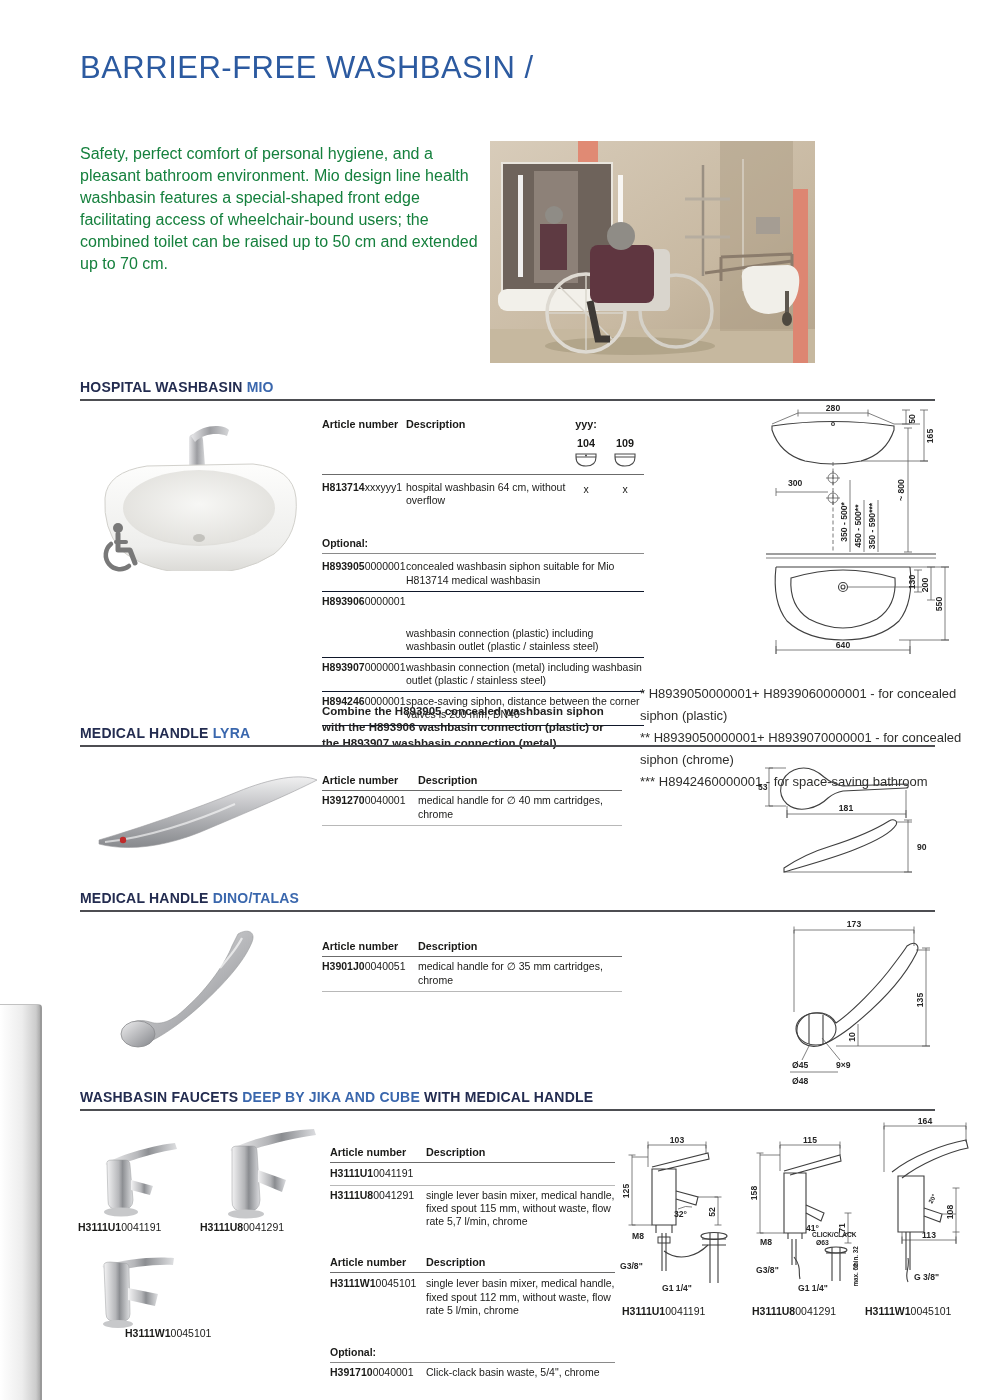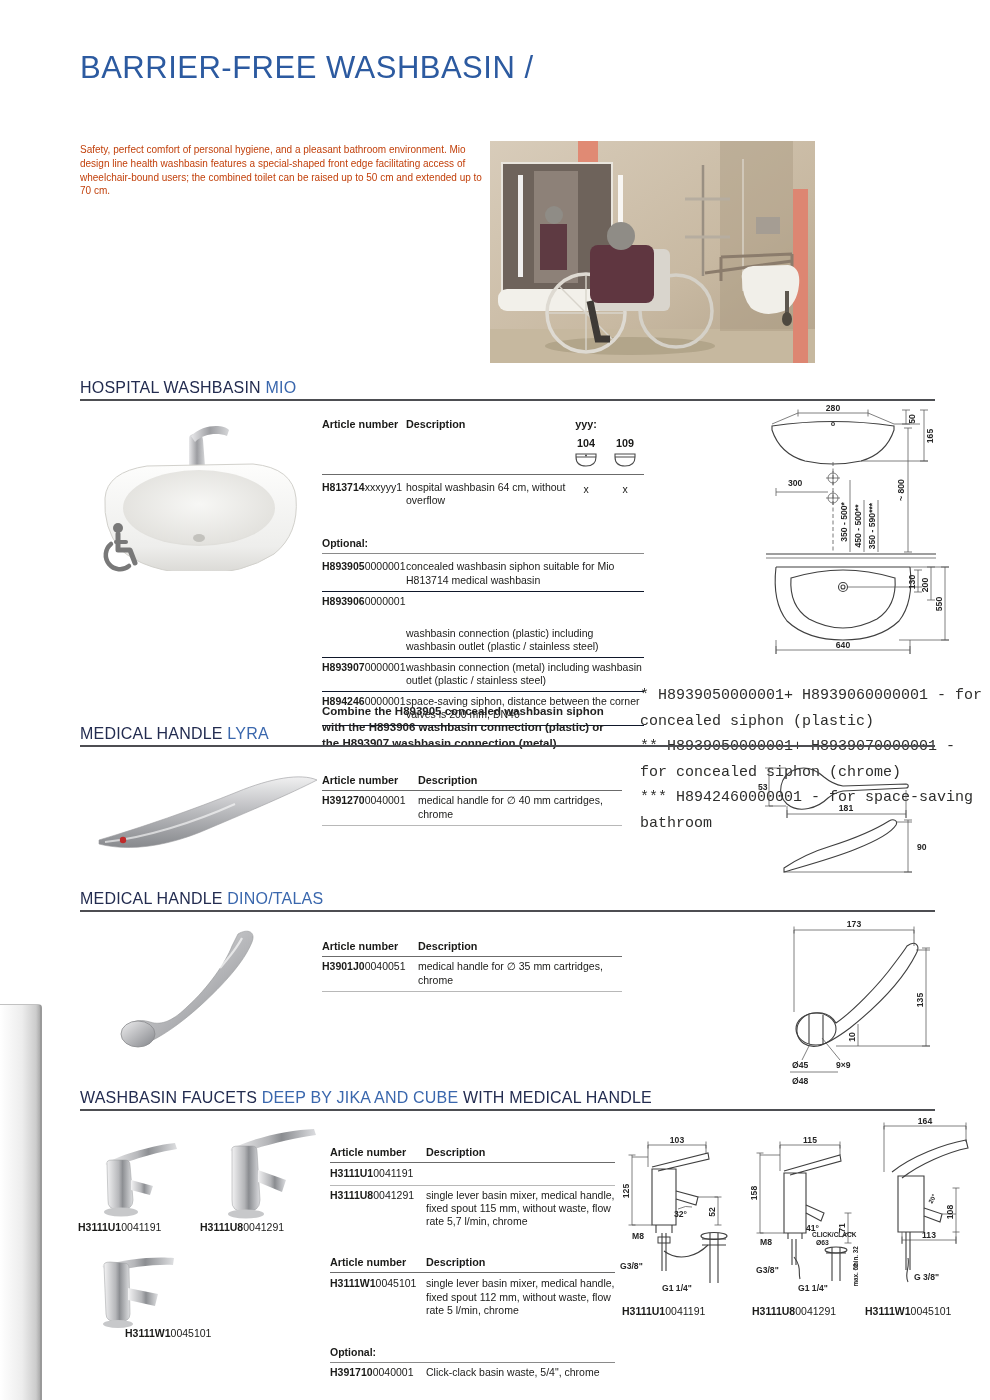--- a/index.html
+++ b/index.html
@@ -1,37 +1,37 @@
 <!DOCTYPE html>
 <html><head>
 <meta charset="utf-8">
 <style>
   html,body{margin:0;padding:0;background:#fff;}
   .page{position:relative;width:990px;height:1400px;background:#fff;overflow:hidden;
         font-family:"Liberation Sans",sans-serif;color:#1d1d1b;}
   .abs{position:absolute;}
   .title{font-size:31px;font-weight:400;color:#2c5aa0;letter-spacing:.5px;}
-  .intro{font-size:10px;line-height:1.38;color:#c2410c;width:402px;}
-  .sec{font-size:16px;font-weight:normal;color:#232c50;letter-spacing:.2px;}
+  .intro{font-size:16px;line-height:1.38;color:#15803d;width:402px;}
+  .sec{font-size:14px;font-weight:bold;color:#232c50;letter-spacing:.2px;}
   .sec .accent{color:#3a67ad;}
   .rule{height:2px;background:#4d4e52;}
   .cat{font-size:10.5px;line-height:1.25;color:#1a1a18;}
   .cat .hdr{font-weight:bold;font-size:10.8px;margin-top:6px;}
   .hline{height:1px;background:#6b6b6b;margin:3px 0;}
   .sline{height:1px;background:#b8b8b8;}
   .wb-grid{display:grid;grid-template-columns:84px 160px 40px 38px;column-gap:0;}
   .med-grid{display:grid;grid-template-columns:96px 1fr;}
   .row{padding:3px 0 5px 0;}
   .orow{padding:3px 0 4px 0;border-bottom:1px solid #0f172a;}
   .opt-label{font-weight:bold;margin-top:25px;}
   .xc{text-align:center;padding-top:2px;}
   .art b{font-weight:bold;}
   .vcol{text-align:center;}
   .combine{font-size:11.5px;font-weight:bold;line-height:1.4;color:#222;width:300px;}
-  .fnotes{font-size:15px;line-height:1.7;color:#2e2e2c;font-family:Liberation Mono, monospace;}
+  .fnotes{font-size:13px;line-height:1.7;color:#2e2e2c;}
   .prod-label{font-size:10.5px;color:#1a1a18;}
   .prod-label b{font-weight:bold;}
   .tech path,.tech line,.tech circle,.tech ellipse{fill:none;stroke:#3f3f3f;stroke-width:1.1;}
   .tech .dl{stroke:#555;stroke-width:.75;}
   .tech .dash{stroke-dasharray:4 2.5;stroke-width:.8;}
   .tech text{fill:#262626;font-family:"Liberation Sans",sans-serif;font-size:8.6px;font-weight:bold;stroke:none;}
   .tech .sm{font-size:6.3px;}
   .left-tab{background:linear-gradient(to right,#ffffff,#ededed 55%,#cccccc 90%,#ababab);
             border-top:1px solid #c2c2c2;border-right:2px solid #9a9a9a;border-top-right-radius:4px;}
 </style>

